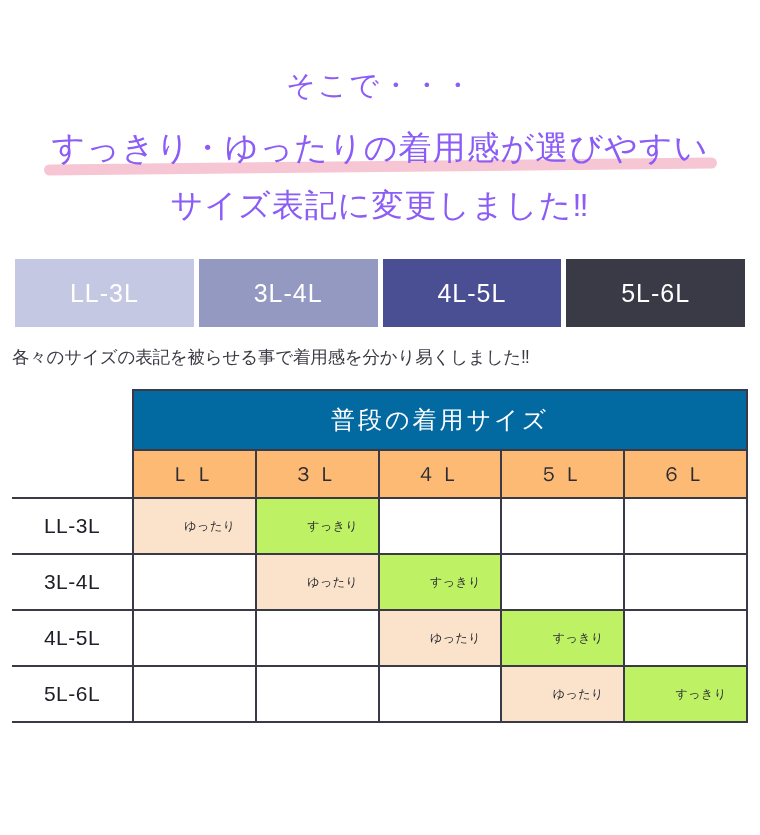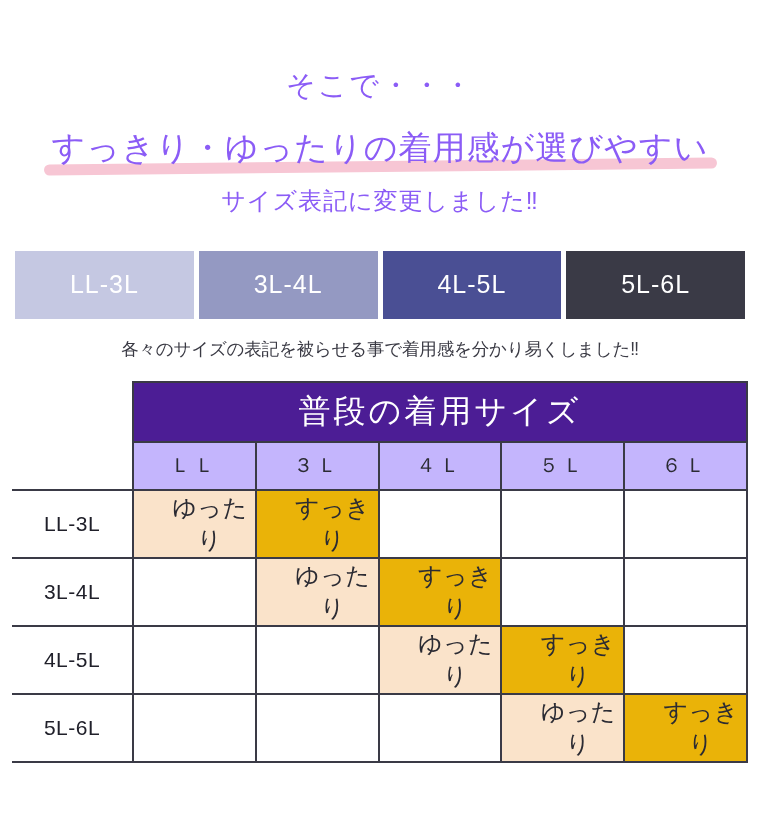--- a/index.html
+++ b/index.html
@@ -50,21 +50,21 @@
     left: -8px;
     right: -8px;
     bottom: -6px;
     height: 11px;
     background: #f7c6d4;
     border-radius: 6px;
     z-index: 1;
     transform: rotate(-0.6deg);
   }
   .headline-line3 {
-    font-size: 24px;
+    font-size: 32px;
     letter-spacing: 1px;
     margin-top: 22px;
     line-height: 1.1;
   }
 
   
   .swatch-row {
     display: flex;
     margin: 36px 15px 0 15px;
     gap: 0;
@@ -81,21 +81,20 @@
     margin-right: 5px;
   }
   .swatch:last-child { margin-right: 0; }
 
   .note-line {
     margin: 18px 12px 0 12px;
     font-size: 17.5px;
     color: #3a3a44;
     letter-spacing: -0.2px;
     white-space: nowrap;
-    text-align: center;
   }
 
   
   .matrix-wrap {
     margin: 20px 12px 0 12px;
   }
   table.matrix {
     border-collapse: collapse;
     width: 736px;
     table-layout: fixed;
@@ -109,53 +108,53 @@
   .corner-blank {
     border: none !important;
     background: #ffffff;
     width: 118px;
   }
   .corner-blank-2 {
     border: none !important;
     background: #ffffff;
   }
   .top-title {
-    background: #4c1d95;
+    background: #0369a1;
     color: #ffffff;
-    font-size: 32px;
+    font-size: 24px;
     letter-spacing: 3px;
     height: 56px;
   }
   .col-head {
-    background: #c4b5fd;
+    background: #fdba74;
     color: #2b2b33;
     font-size: 20px;
     letter-spacing: 4px;
     height: 44px;
   }
   .row-head {
     background: #ffffff;
     color: #20202a;
     font-size: 21px;
     letter-spacing: 0.5px;
     height: 52px;
     border-left: none !important;
   }
   .cell {
     height: 52px;
-    font-size: 24px;
+    font-size: 12px;
     background: #ffffff;
     letter-spacing: 0.5px;
     padding-left: 32px;
   }
   .cell.loose {
     background: #fae3ca;
   }
   .cell.slim {
-    background: #eab308;
+    background: #bef264;
   }
 </style>
 </head>
 <body>
 
 <div class="page">
 
   <div class="headline">
     <div class="headline-line1">そこで・・・</div>
     <div class="headline-line2-wrap">

